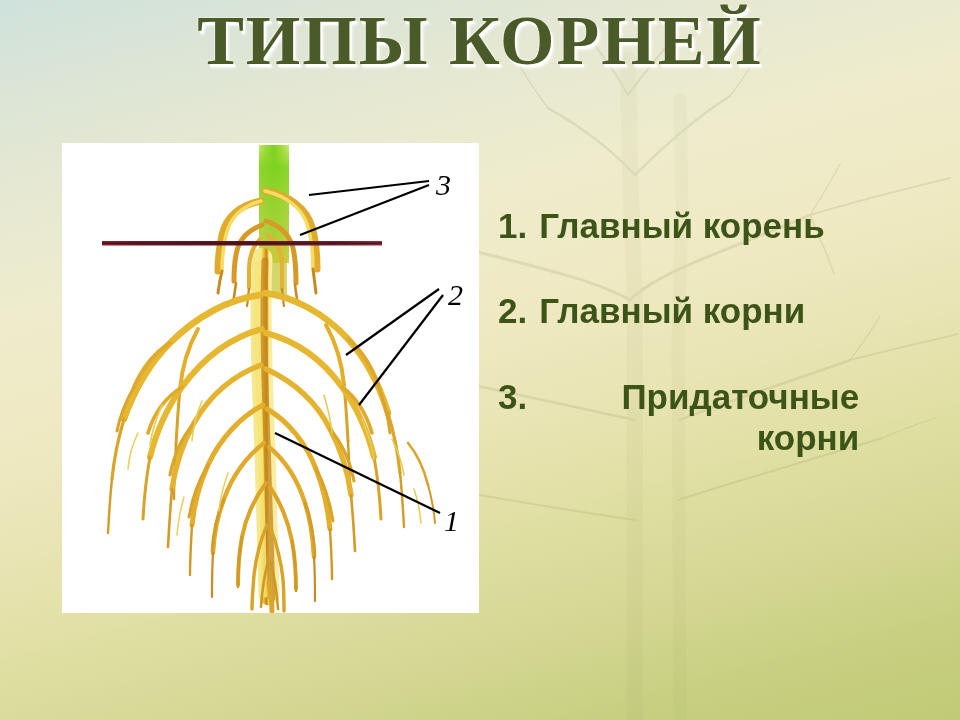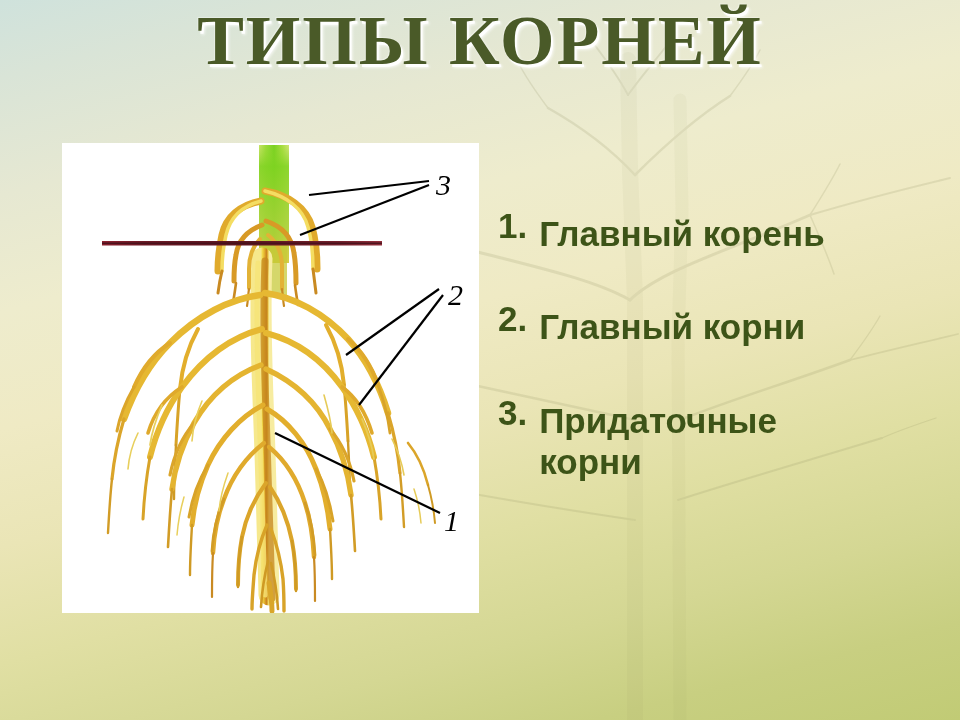--- a/index.html
+++ b/index.html
@@ -98,24 +98,24 @@
     align-items: flex-start;
   }
   .legend-item:last-child { margin-bottom: 0; }
   .legend-num {
     flex: 0 0 auto;
     padding-right: 12px;
     white-space: nowrap;
   }
   .legend-text {
     flex: 1 1 auto;
-    margin-top: 8px;
   }
   .legend-item.wrap .legend-text {
     max-width: 320px;
+    text-align: right;
   }
 </style>
 </head>
 <body>
 
 <div id="slide">
 
   <svg id="watermark" viewBox="0 0 530 720" preserveAspectRatio="xMidYMid slice" aria-hidden="true">
     <g stroke="#8c8d5e" fill="none" stroke-linecap="round" opacity="0.55">
       <path d="M205 720 L205 300 L200 170 L198 60" stroke-width="16" opacity="0.35"></path>

